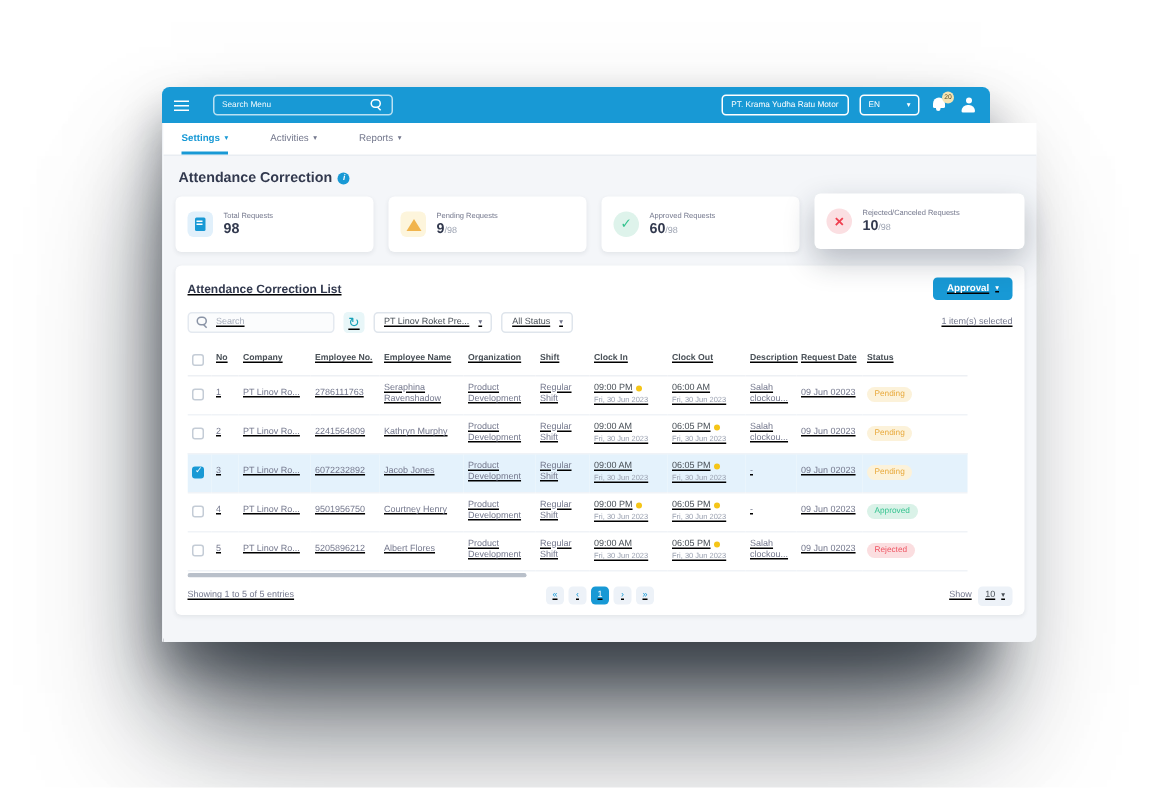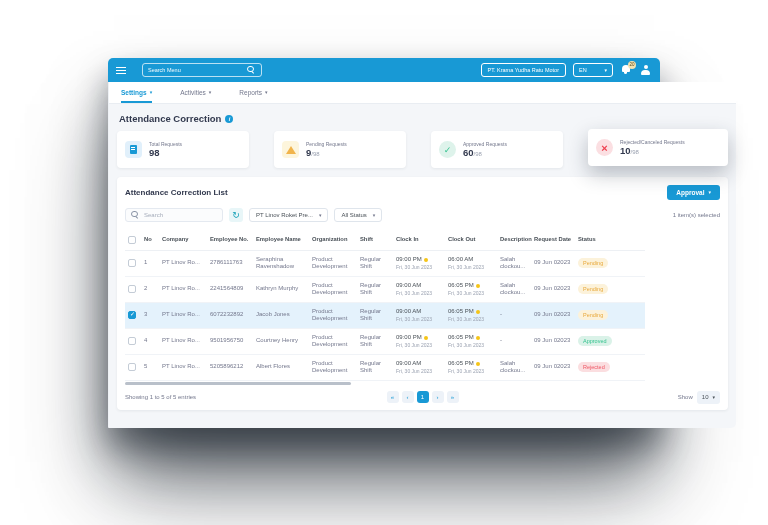--- a/index.html
+++ b/index.html
@@ -92,21 +92,21 @@
   .tab.m-active { color:#1899d5; border-bottom-color:#1899d5; font-weight:bold; }
   .tab .caret { color:inherit; }
 
   .content { flex:1; padding:7px 8px 0 8px; position:relative; }
   .title-row { display:flex; align-items:center; gap:4px; margin:2px 0 7px 2px; }
   .page-title { font-size:9.5px; font-weight:bold; color:#32394e; }
   .info-dot { width:8px; height:8px; border-radius:50%; background:#1899d5; color:#fff;
     font-size:5.5px; font-style:italic; font-weight:bold; display:flex; align-items:center; justify-content:center; cursor:pointer; }
 
   
-  .cards { display:flex; gap:25px; margin-bottom:9px; }
+  .cards { display:flex; gap:10px; margin-bottom:9px; }
   .card { flex:0 0 132px; height:37px; background:#fff; border-radius:4px;
     box-shadow:0 1px 3px rgba(40,50,70,.08); display:flex; align-items:center; gap:7px; padding:0 8px; }
   .card.m-pop { flex-basis:140px; box-shadow:0 8px 20px rgba(25,35,55,.28); transform:translateY(-2px); position:relative; z-index:5; }
   .stat-ic { width:17px; height:17px; border-radius:4px; position:relative; flex:0 0 auto;
     display:flex; align-items:center; justify-content:center; }
   .stat-ic.m-doc { background:#e1f0fb; }
   .stat-ic.m-doc::before { content:""; width:7px; height:9px; background:#1899d5; border-radius:1px; }
   .stat-ic.m-doc::after { content:""; position:absolute; left:6px; top:6px; width:4px; height:1px; background:#fff; box-shadow:0 2px 0 #fff; }
   .stat-ic.m-warn { background:#fdf5dc; }
   .stat-ic.m-warn::before { content:""; width:0; height:0; border-left:5px solid transparent; border-right:5px solid transparent; border-bottom:8.5px solid #f1b44c; }
@@ -114,21 +114,21 @@
   .stat-ic.m-check::before { content:"\2713"; color:#34c38f; font-size:9px; font-weight:bold; }
   .stat-ic.m-cross { background:#fbdfe2; border-radius:50%; }
   .stat-ic.m-cross::before { content:"\00d7"; color:#ef4050; font-size:11px; font-weight:bold; }
   .stat-txt { display:flex; flex-direction:column; gap:1px; }
   .stat-lbl { font-size:5px; color:#74788d; }
   .stat-val { font-size:9.5px; font-weight:bold; color:#32394e; line-height:1; }
   .stat-val .suf { font-size:6px; color:#9aa1b0; font-weight:normal; }
 
   
   .panel { background:#fff; border-radius:4px; box-shadow:0 1px 3px rgba(40,50,70,.08);
-    padding:8px 8px 6px 8px; }
+    padding:8px 8px 6px 8px;text-decoration:underline; }
   .panel-head { display:flex; align-items:center; justify-content:space-between; margin-bottom:8px; }
   .panel-title { font-size:8px; font-weight:bold; color:#32394e; }
   .approval-btn { background:#1899d5; color:#fff; border:none; border-radius:3px; height:15px;
     padding:0 9px; font-size:6.5px; font-weight:bold; display:flex; align-items:center; gap:4px; cursor:pointer;
     font-family:inherit; }
   .filter-row { display:flex; align-items:center; gap:6px; margin-bottom:8px; }
   .search-box { width:98px; height:14px; border:1px solid #e4e9f0; background:#fbfcfd; border-radius:3px;
     display:flex; align-items:center; gap:4px; padding:0 5px; }
   .search-box .mag::before { border-color:#8a94a6; }
   .search-box .mag::after { background:#8a94a6; }

